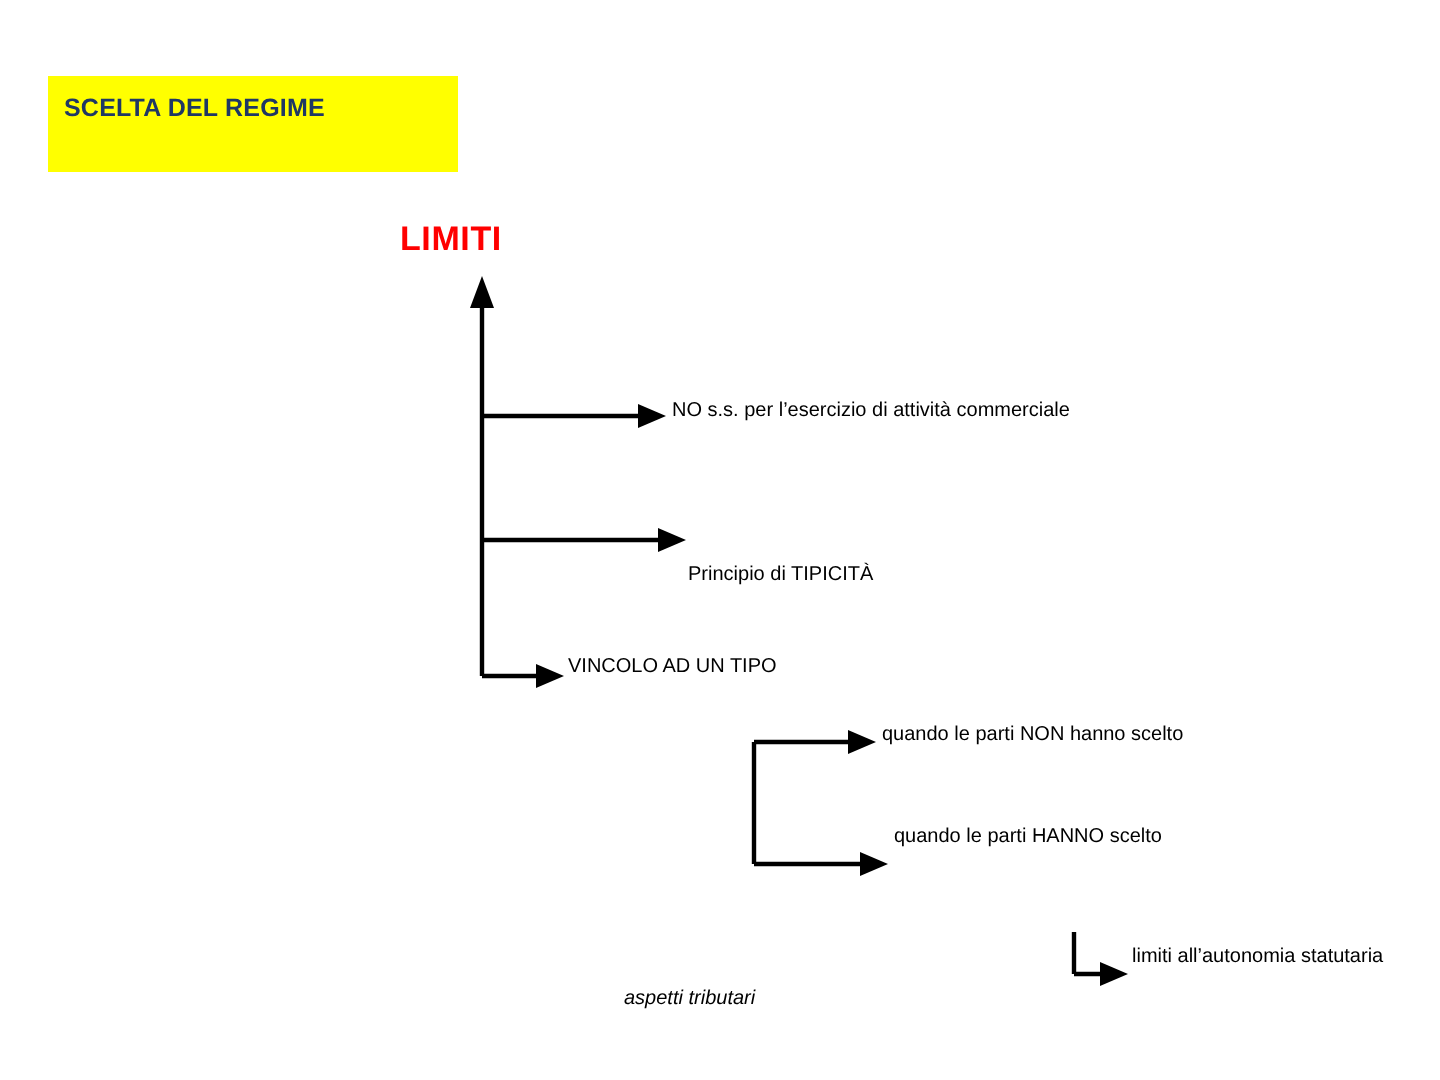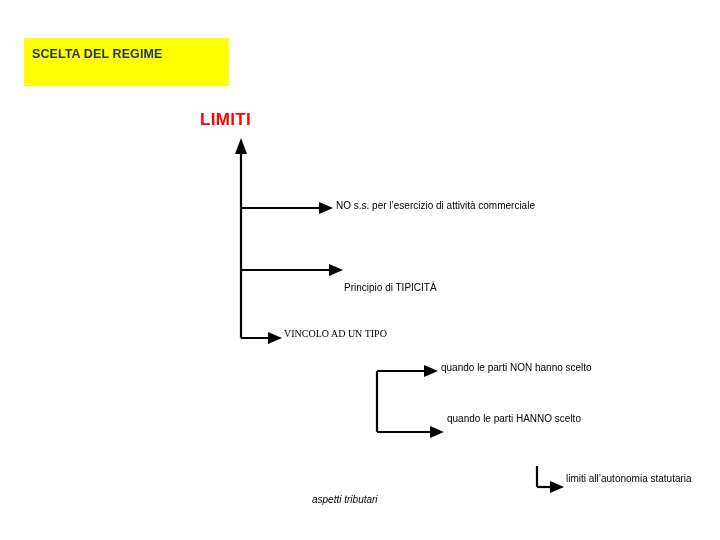--- a/index.html
+++ b/index.html
@@ -52,21 +52,21 @@
     white-space: nowrap;
   }
   .lbl.wrap {
     white-space: normal;
   }
   .lbl.italic {
     font-style: italic;
   }
   .l-ss   { left: 336px; top: 199px; }
   .l-tip  { left: 344px; top: 261px; margin-top: 20px; }
-  .l-vinc { left: 284px; top: 327px; font-family: Liberation Serif, serif; }
+  .l-vinc { left: 284px; top: 327px; }
   .l-non  { left: 441px; top: 361px; width: 170px; }
   .l-hanno{ left: 447px; top: 412px; width: 185px; }
   .l-trib { left: 312px; top: 493px; }
   .l-stat { left: 566px; top: 472px; width: 160px; }
 
   svg.lines {
     position: absolute;
     left: 0;
     top: 0;
     width: 720px;

